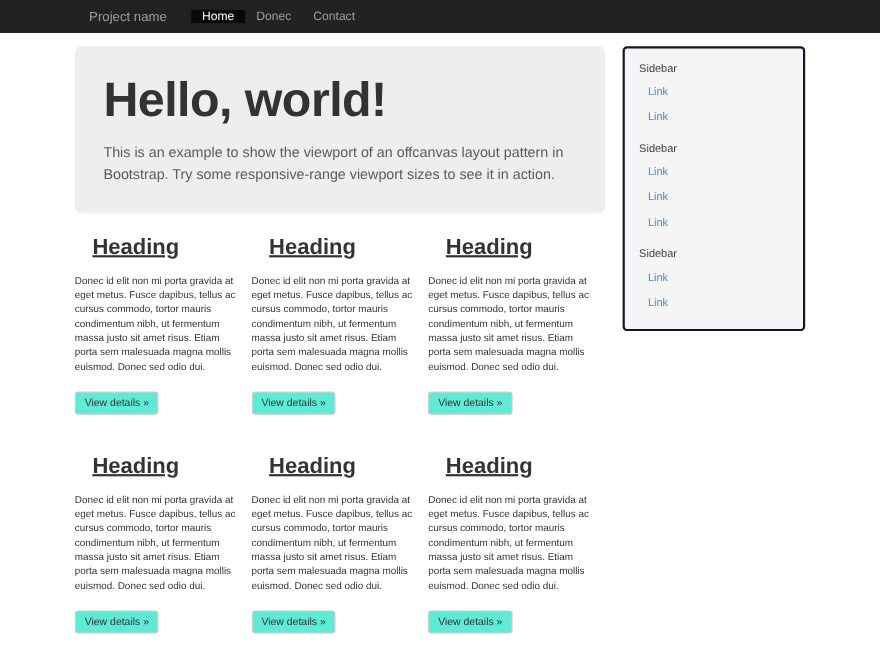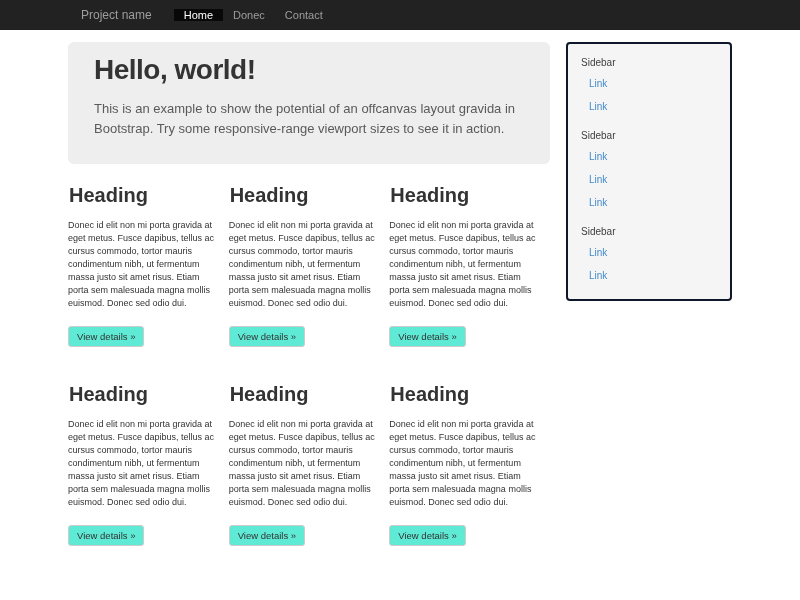--- a/index.html
+++ b/index.html
@@ -39,32 +39,32 @@
   .side-col { width: 25%; }
 
   
   .jumbotron {
     margin-top: 12px;
     background: var(--jumbotron-bg, #eeeeee);
     border-radius: 6px;
     padding: 12px 26px 26px;
   }
   .jumbotron h1 {
-    font-size: 28px; font-weight: bold; color: #333;
-    margin: 0 0 13px; letter-spacing: -0.5px;
+    font-size: 44px; font-weight: bold; color: #333;
+    margin: 12px 0 13px; letter-spacing: -0.5px;
   }
   .jumbotron p {
     font-size: 13px; line-height: 1.5; color: #5a5a5a;
     font-weight: normal; margin: 0;
   }
 
   
   .cards-row { display: flex; margin-top: 2px; }
   .card-col { width: 33.333%; padding-right: 13px; }
-  .card-col h2 { font-size: 20px; font-weight: bold; color: #333; margin: 18px 1px 8px; }
+  .card-col h2 { font-size: 20px; font-weight: bold; color: #333; margin: 18px 16px 8px; text-decoration: underline; }
   .card-text { font-size: 9px; line-height: 13px; color: #333; margin: 12px 0 8px; }
   .btn {
     font-family: inherit; font-size: 9.5px; color: #333;
     background: #5eead4; border: 1px solid #cccccc; border-radius: 3px;
     padding: 4px 8px; cursor: pointer; white-space: nowrap;
   }
 
   
   .sidebar-well {
     margin-top: 12px;
@@ -97,21 +97,21 @@
   </div>
 </nav>
 
 <div class="container">
   <div class="row">
 
     <div class="main-col">
 
       <div class="jumbotron">
         <h1>Hello, world!</h1>
-        <p>This is an example to show the potential of an offcanvas layout gravida in Bootstrap. Try some responsive-range viewport sizes to see it in action.</p>
+        <p>This is an example to show the viewport of an offcanvas layout pattern in Bootstrap. Try some responsive-range viewport sizes to see it in action.</p>
       </div>
 
       <div class="cards-row">
         <div class="card-col">
           <h2>Heading</h2>
           <p class="card-text">Donec id elit non mi porta gravida at eget metus. Fusce dapibus, tellus ac cursus commodo, tortor mauris condimentum nibh, ut fermentum massa justo sit amet risus. Etiam porta sem malesuada magna mollis euismod. Donec sed odio dui.</p>
           <p><button class="btn">View details »</button></p>
         </div>
         <div class="card-col">
           <h2>Heading</h2>

